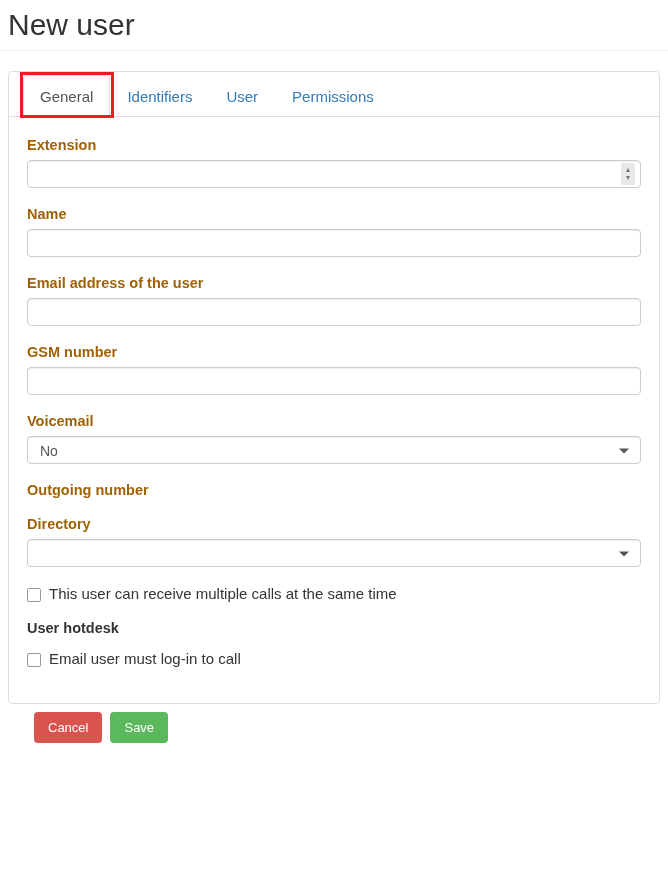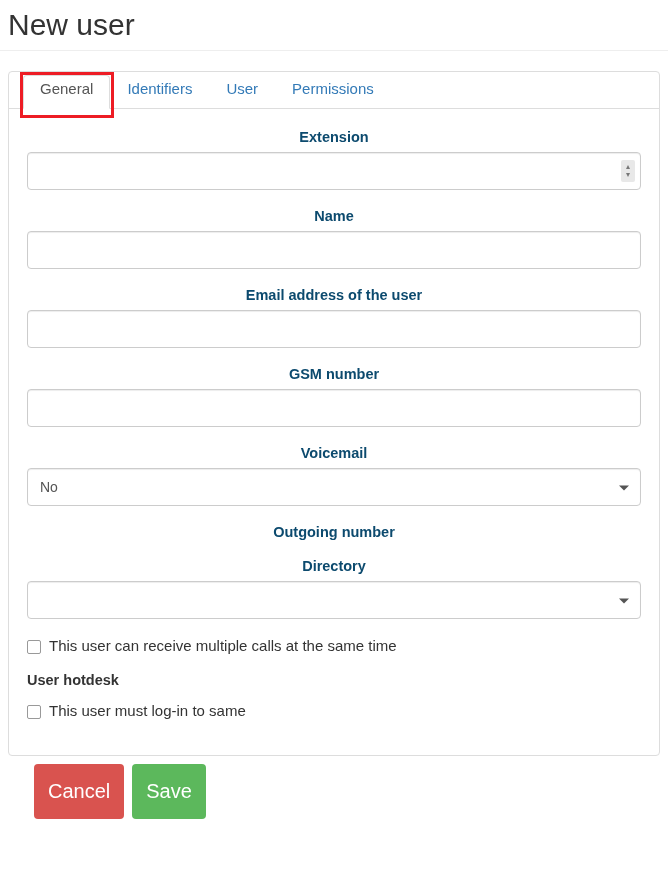--- a/index.html
+++ b/index.html
@@ -26,21 +26,21 @@
       border-radius: 4px;
     }
     .tabs {
       display: flex;
       border-bottom: 1px solid #ddd;
       padding: 0 14px;
       list-style: none;
       position: relative;
     }
     .tab {
-      padding: 4px 16px 11px 16px;
+      padding: 12px 16px 11px 16px;
       color: #337ab7;
       cursor: pointer;
       font-size: 15px;
       border: 1px solid transparent;
       border-top-left-radius: 4px;
       border-top-right-radius: 4px;
       margin-bottom: -1px;
       margin-top: 3px;
     }
     .tab.active {
@@ -61,27 +61,26 @@
     .form-body {
       padding: 20px 18px 18px 18px;
     }
     .form-group {
       margin-bottom: 18px;
     }
     .form-label {
       display: block;
       font-weight: 700;
       font-size: 14.5px;
-      color: #0c4a6e;
+      color: #a16207;
       margin-bottom: 7px;
-      text-align: center;
     }
     .form-control {
       width: 100%;
-      height: 38px;
+      height: 28px;
       padding: 6px 12px;
       font-size: 14px;
       color: #555;
       background-color: #fff;
       border: 1px solid #ccc;
       border-radius: 4px;
       box-shadow: inset 0 1px 1px rgba(0,0,0,.075);
       font-family: inherit;
     }
     .number-input-wrap {
@@ -157,22 +156,22 @@
       margin-bottom: 14px;
       display: block;
     }
     .button-row {
       display: flex;
       gap: 8px;
       padding: 0 0 0 34px;
       margin-top: 8px;
     }
     .btn {
-      padding: 16px 14px;
-      font-size: 20px;
+      padding: 8px 14px;
+      font-size: 13px;
       border: none;
       border-radius: 4px;
       cursor: pointer;
       color: #fff;
       font-family: inherit;
     }
     .btn-cancel {
       background: #d9534f;
     }
     .btn-save {
@@ -245,21 +244,21 @@
 
     <div class="checkbox-group">
       <div class="checkbox-input"></div>
       <label class="checkbox-label">This user can receive multiple calls at the same time</label>
     </div>
 
     <label class="section-label">User hotdesk</label>
 
     <div class="checkbox-group">
       <div class="checkbox-input"></div>
-      <label class="checkbox-label">This user must log-in to same</label>
+      <label class="checkbox-label">Email user must log-in to call</label>
     </div>
 
   </div>
 </div>
 
 <div class="button-row">
   <button class="btn btn-cancel">Cancel</button>
   <button class="btn btn-save">Save</button>
 </div>
 

